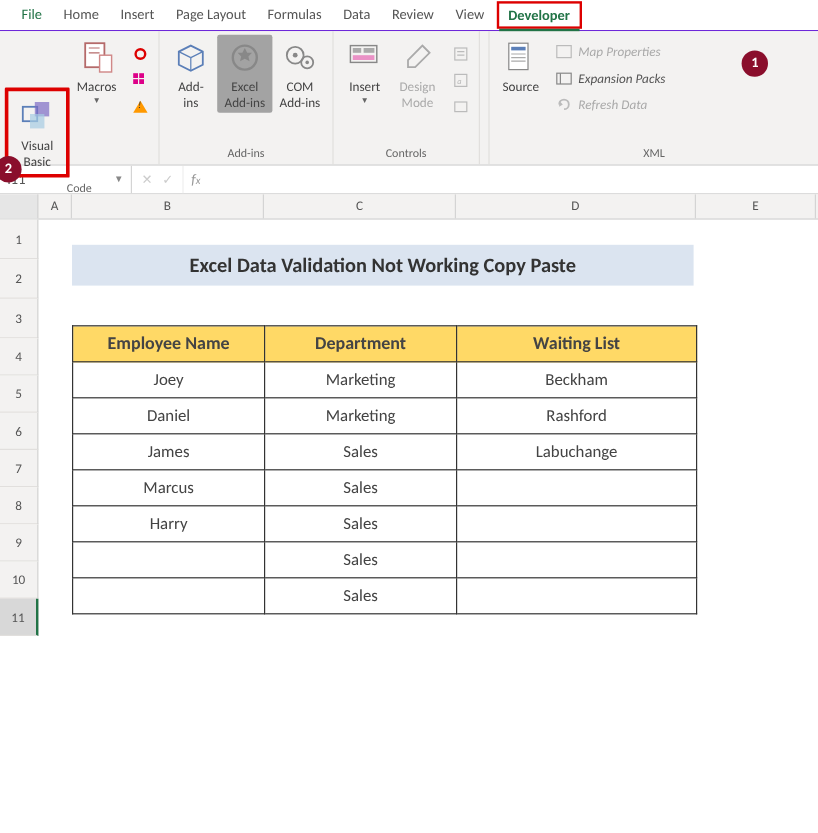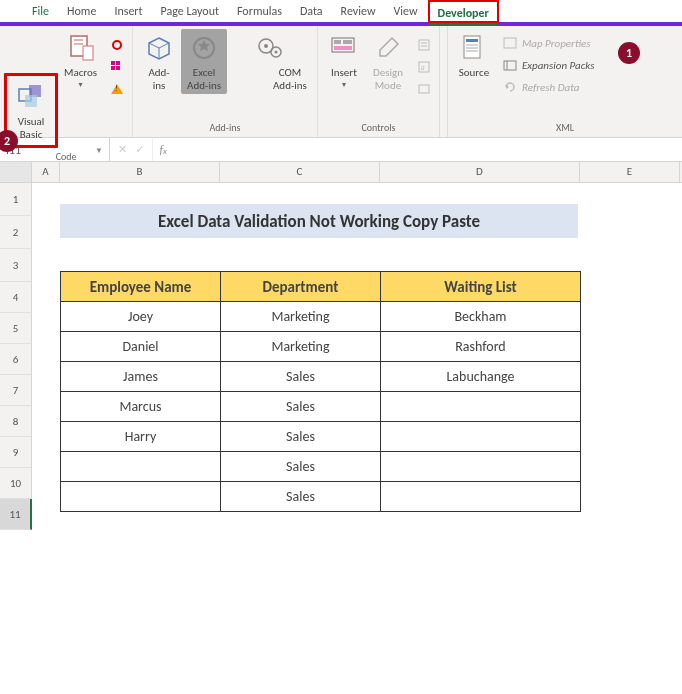--- a/index.html
+++ b/index.html
@@ -1,19 +1,19 @@
 <!DOCTYPE html>
 <html><head>
 <meta charset="utf-8">
 <style>
   * { box-sizing: border-box; margin: 0; padding: 0; }
   body { font-family: "Segoe UI", Calibri, Arial, sans-serif; font-size: 11px; color: #444; background: #fff; width: 682px; }
   
   
-  .tabstrip { display: flex; align-items: center; height: 26px; background: #fff; border-bottom: 4px solid #6d28d9; padding-left: 24px; gap: 2px; }
+  .tabstrip { display: flex; align-items: center; height: 26px; background: #fff; border-bottom: 1px solid #6d28d9; padding-left: 10px; gap: 2px; }
   .tab { padding: 4px 8px; color: #555; cursor: pointer; font-size: 12px; }
   .tab.file { color: #217346; font-weight: normal; }
   .tab.active { font-weight: 600; border-bottom: 3px solid #217346; color: #217346; padding-bottom: 1px; }
   .tab.active.highlighted { border: 2px solid #d00; background: #fff; position: relative; }
   .tab-underline { position: absolute; bottom: -5px; left: 0; right: 0; height: 3px; background: #217346; }
   
   
   .ribbon { display: flex; background: #f3f2f1; border-bottom: 1px solid #d4d4d4; height: 112px; position: relative; }
   .ribbon-group { display: flex; flex-direction: column; border-right: 1px solid #e1dfdd; padding: 3px 4px 1px 4px; }
   .group-body { display: flex; flex: 1; align-items: flex-start; }
@@ -172,21 +172,21 @@
       </div>
       <div class="big-btn">
         <div class="icon">
           <svg width="32" height="32" viewBox="0 0 32 32">
               <circle cx="12" cy="14" r="7" fill="none" stroke="#888" stroke-width="1.5"></circle>
               <circle cx="22" cy="20" r="5" fill="none" stroke="#888" stroke-width="1.5"></circle>
               <circle cx="12" cy="14" r="2" fill="#888"></circle>
               <circle cx="22" cy="20" r="1.5" fill="#888"></circle>
             </svg>
         </div>
-        <div class="lbl" style="white-space:pre-line;margin-left:40px;">COM
+        <div class="lbl" style="white-space:pre-line;">COM
 Add-ins</div>
       </div>
     </div>
     <div class="group-label">Add-ins</div>
   </div>
 
   <div class="ribbon-group">
     <div class="group-body">
       <div class="big-btn">
         <div class="icon">

